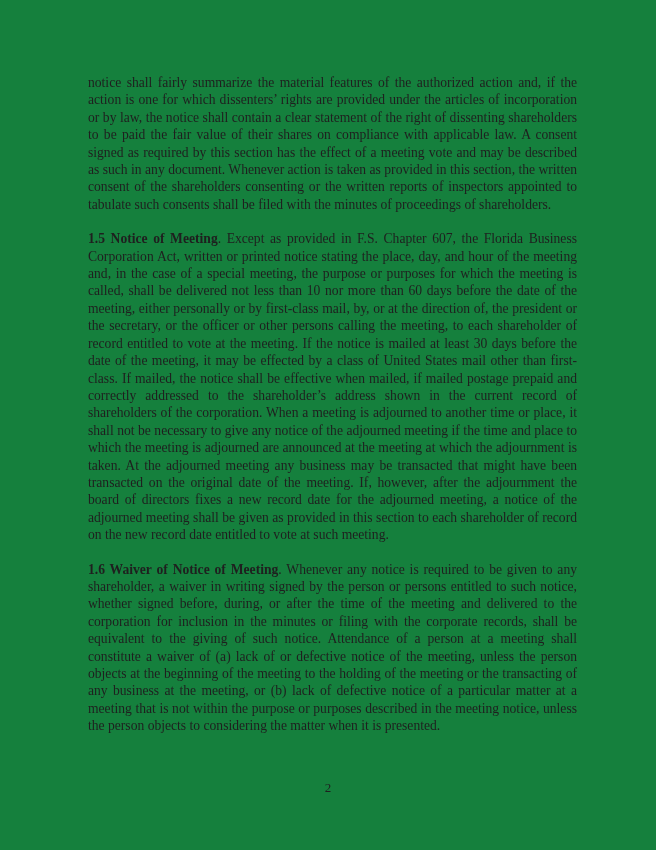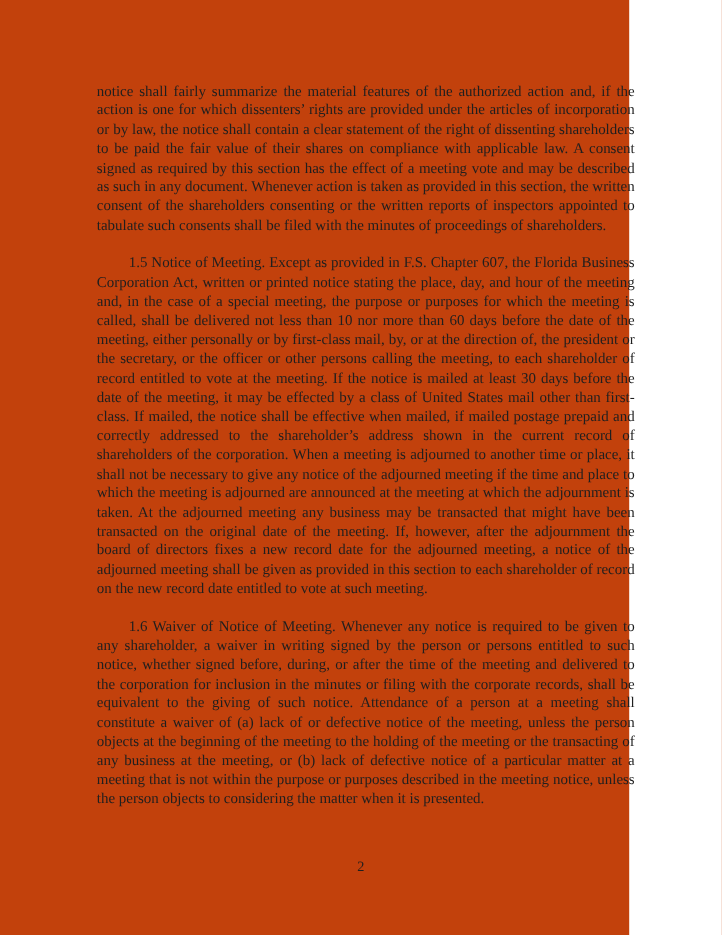--- a/index.html
+++ b/index.html
@@ -9,40 +9,39 @@
   }
   body {
     width: 656px;
     height: 850px;
     overflow: hidden;
     font-family: "Liberation Serif", "DejaVu Serif", serif;
     color: #1f1f1f;
   }
   .page {
     position: relative;
-    width: 572px;
+    width: 656px;
     height: 850px;
-    background: #c2410c;
+    background: #15803d;
   }
   .content {
     position: absolute;
     top: 74px;
     left: 88px;
     width: 489px;
   }
   .para {
     margin: 0 0 17px 0;
     font-size: 13.6px;
     line-height: 17.4px;
     text-align: justify;
     text-justify: inter-word;
   }
   .para b {
-    font-weight: normal;
-    margin-left: 29px;
+    font-weight: bold;
   }
   .page-number {
     position: absolute;
     top: 779px;
     left: 0;
     width: 656px;
     text-align: center;
     font-size: 13px;
     line-height: 17px;
     color: #1f1f1f;

